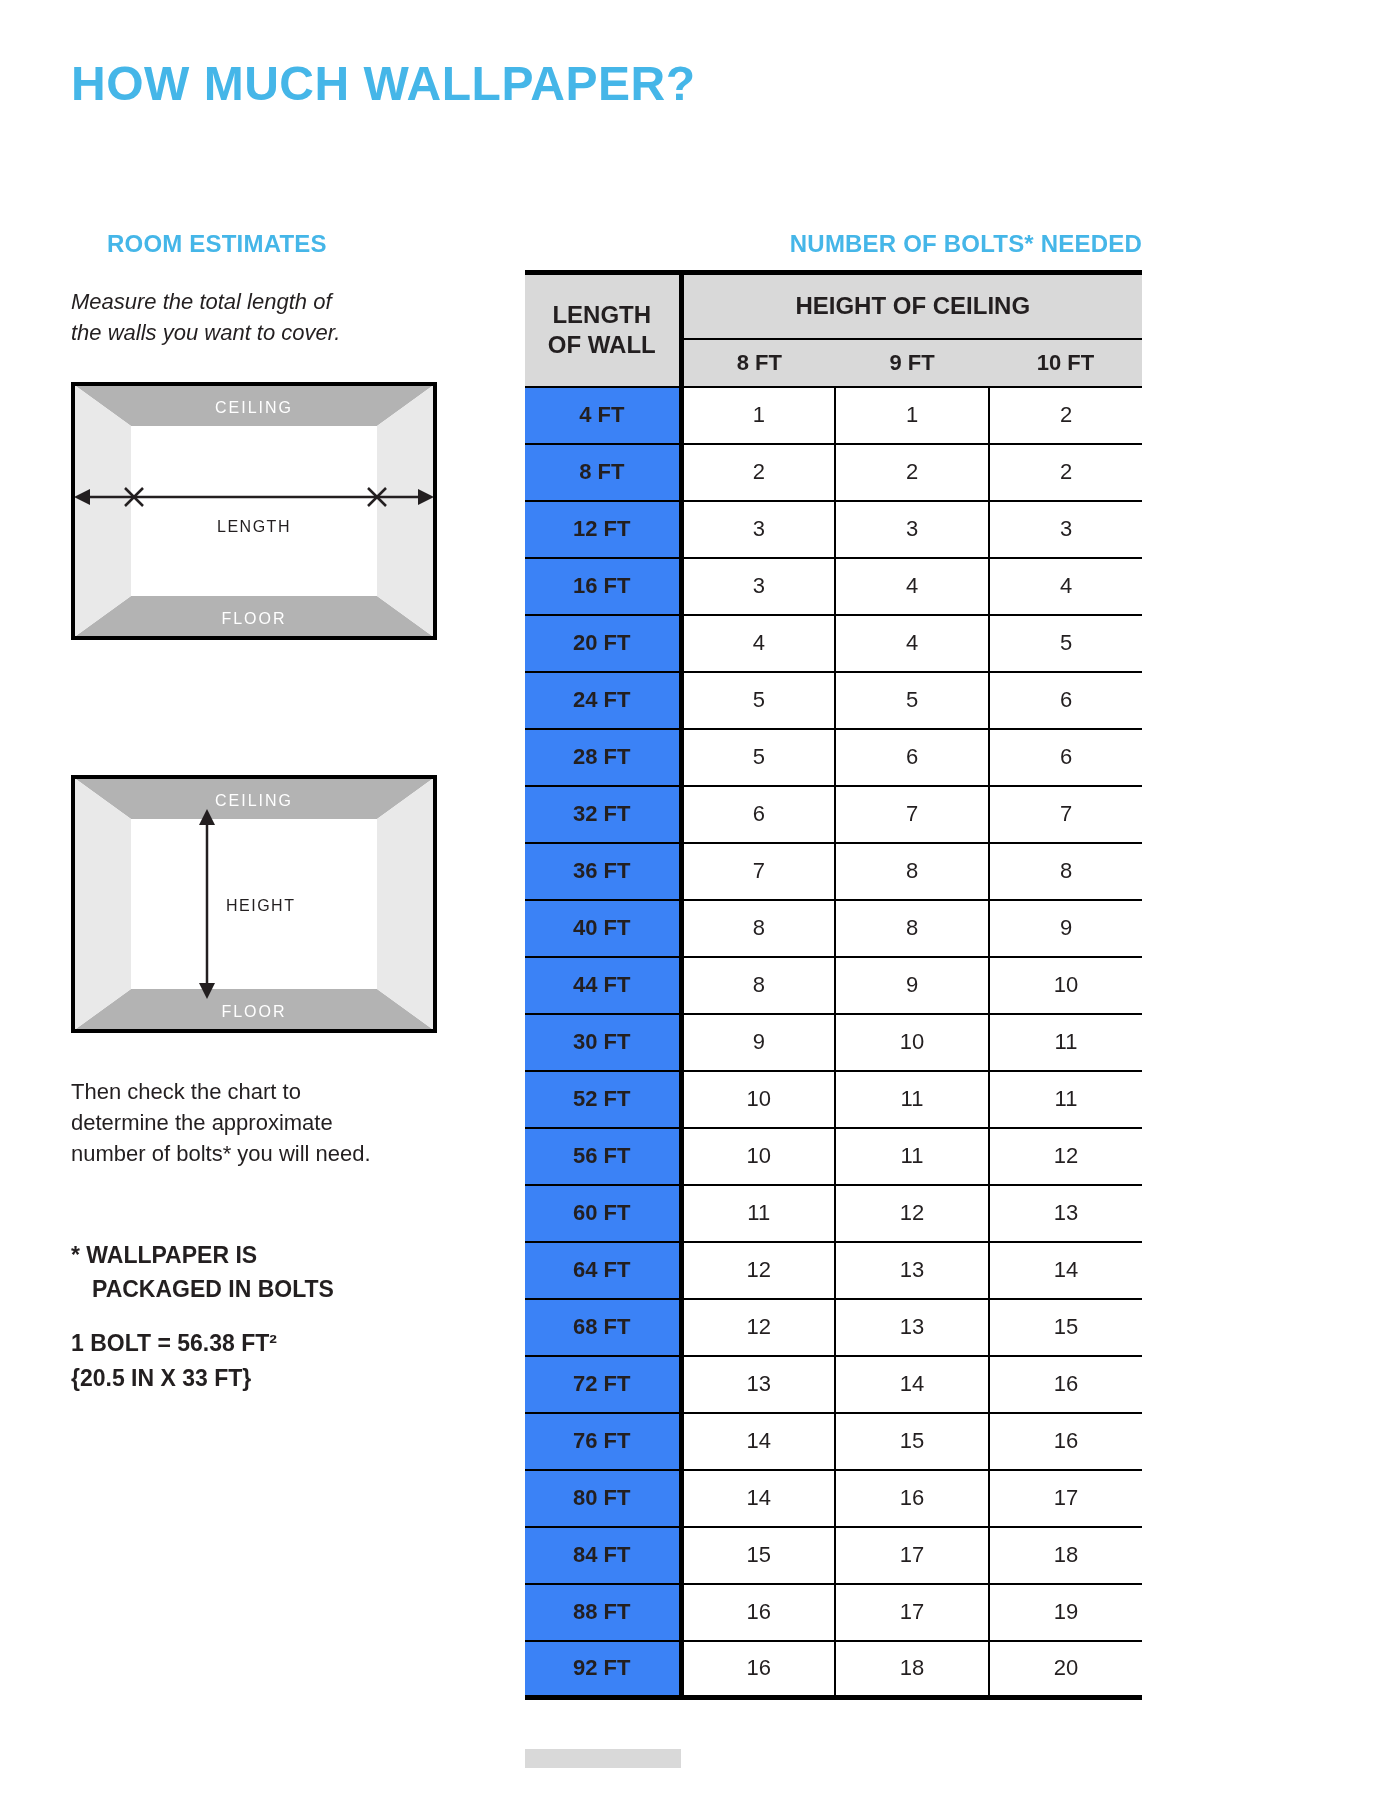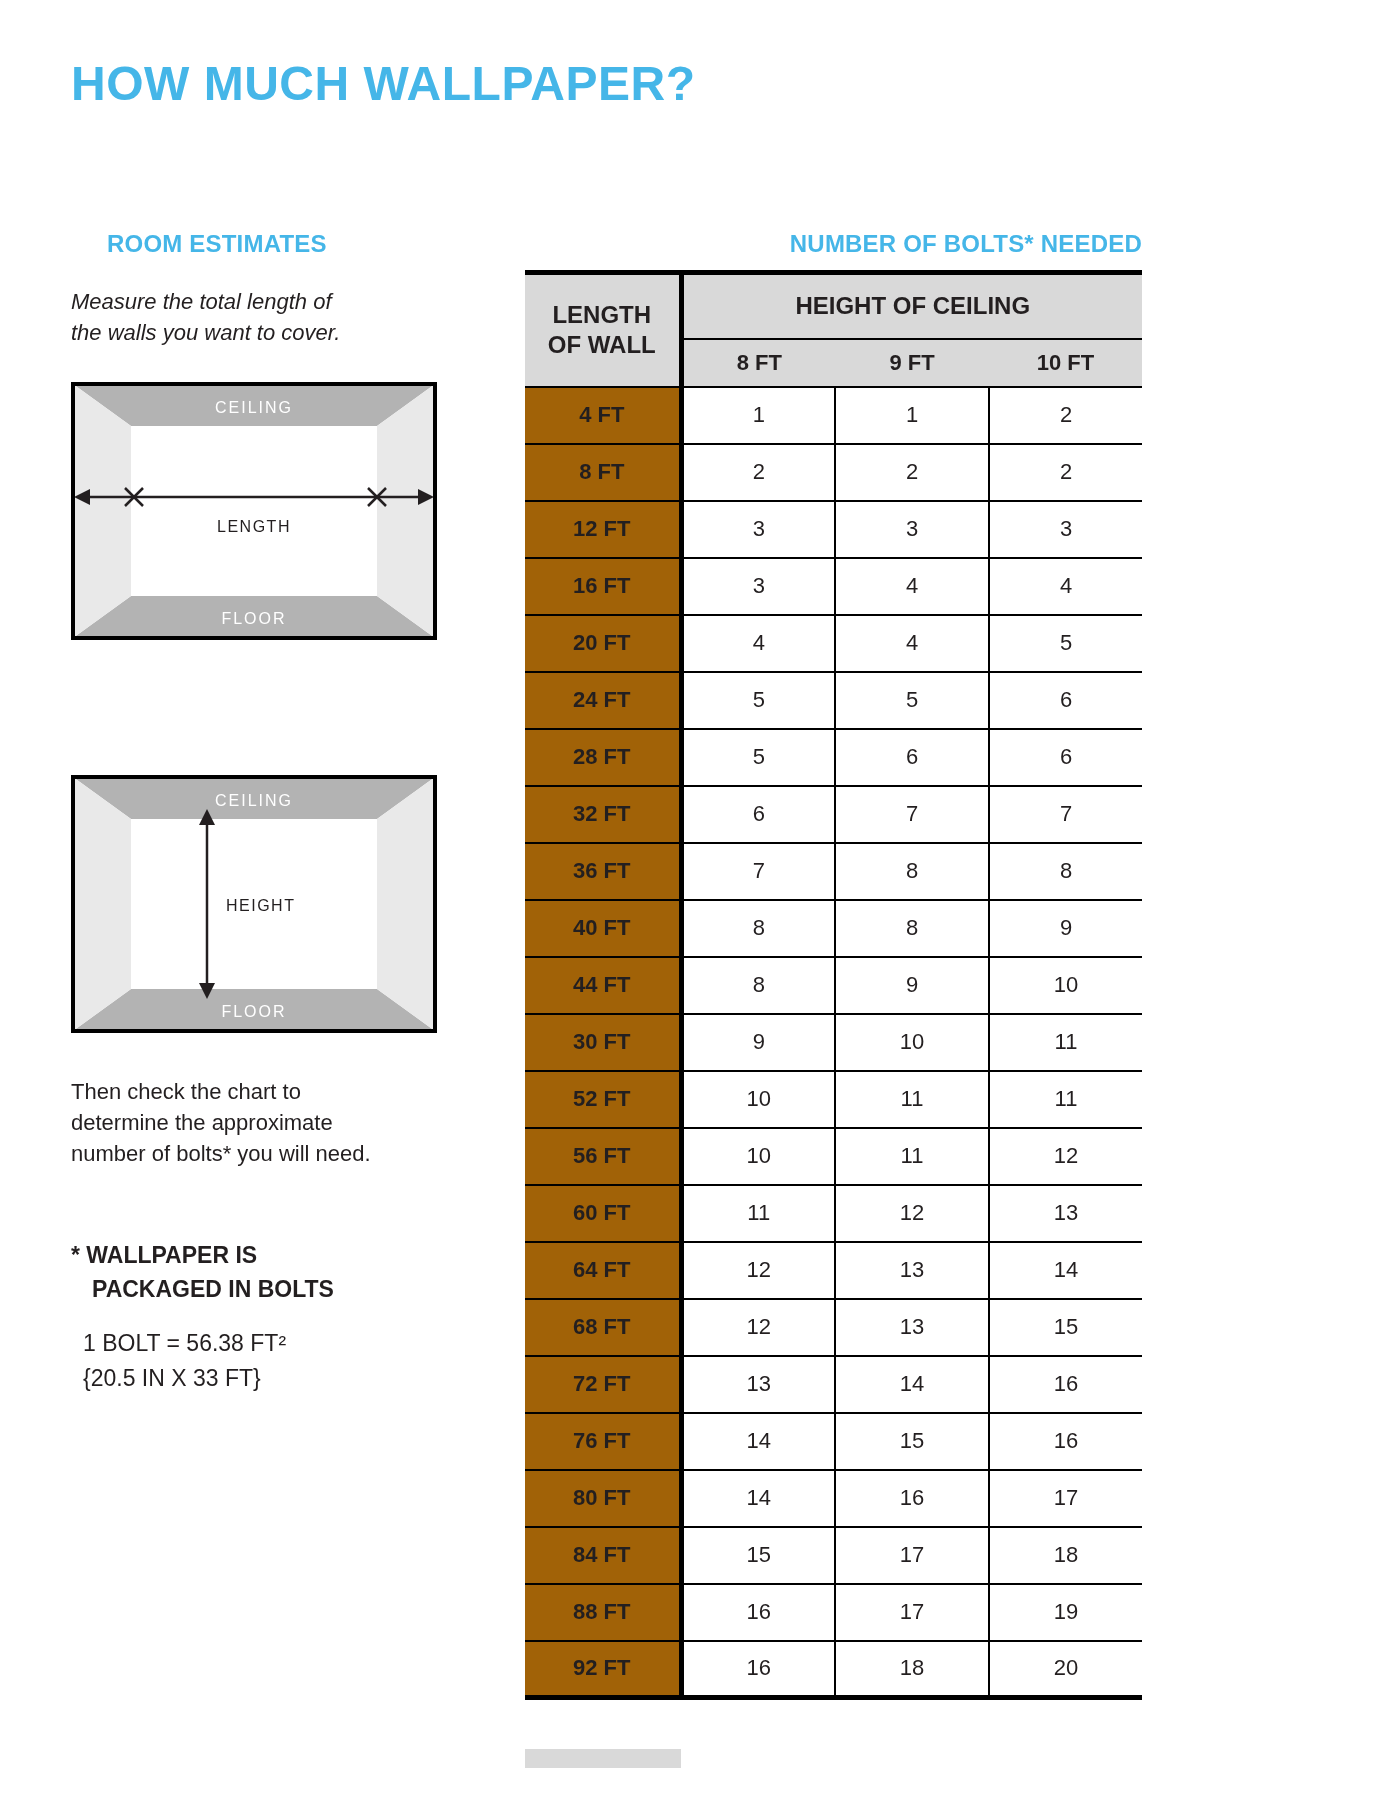--- a/index.html
+++ b/index.html
@@ -12,41 +12,41 @@
   .title {
     left:71px; top:56px; font-size:48px; font-weight:bold;
     color:#45b6e8; letter-spacing:0.5px;
   }
   .blue-heading {
     font-size:24px; font-weight:bold; color:#45b6e8; letter-spacing:0.2px;
   }
   .para { font-size:22px; line-height:31px; white-space:pre-line; }
   .footnote { left:71px; top:1238px; font-size:23px; font-weight:bold; line-height:34px; }
   .footnote .indent { padding-left:21px; }
-  .bolt-spec { left:83px; top:1326px; font-size:23px; font-weight:normal; line-height:35px; }
+  .bolt-spec { left:71px; top:1326px; font-size:23px; font-weight:bold; line-height:35px; }
 
   .table-heading { left:525px; top:230px; width:617px; text-align:right; }
 
   .bolts-table {
     left:525px; top:270px; width:617px;
     border-collapse:collapse; table-layout:fixed;
   }
   .bolts-table th, .bolts-table td { text-align:center; vertical-align:middle; }
   .th-gray { background:#d9d9d9; }
   .th-length {
     font-size:24px; font-weight:bold; line-height:30px; white-space:pre-line;
     border-top:5px solid #000; border-right:5px solid #000; border-bottom:2px solid #000;
   }
   .th-ceiling {
     font-size:24px; font-weight:bold; height:66px;
     border-top:5px solid #000; border-bottom:2px solid #000;
   }
   .th-sub { font-size:22px; font-weight:bold; height:48px; border-bottom:2px solid #000; }
   .row-label {
-    background:#a16207; font-size:22px; font-weight:bold; height:57px;
+    background:#3b82f6; font-size:22px; font-weight:bold; height:57px;
     border-right:5px solid #000; border-bottom:2px solid #000;
   }
   .val { font-size:22px; border-bottom:2px solid #000; }
   .val + .val { border-left:2px solid #000; }
   .bolts-table tbody tr:last-child td { border-bottom:5px solid #000; }
   .gray-stub { left:525px; top:1749px; width:156px; height:19px; background:#d9d9d9; }
 
   .diagram { display:block; }
   .diagram text { font-family:"Liberation Sans", sans-serif; font-size:16px; }
 </style>

